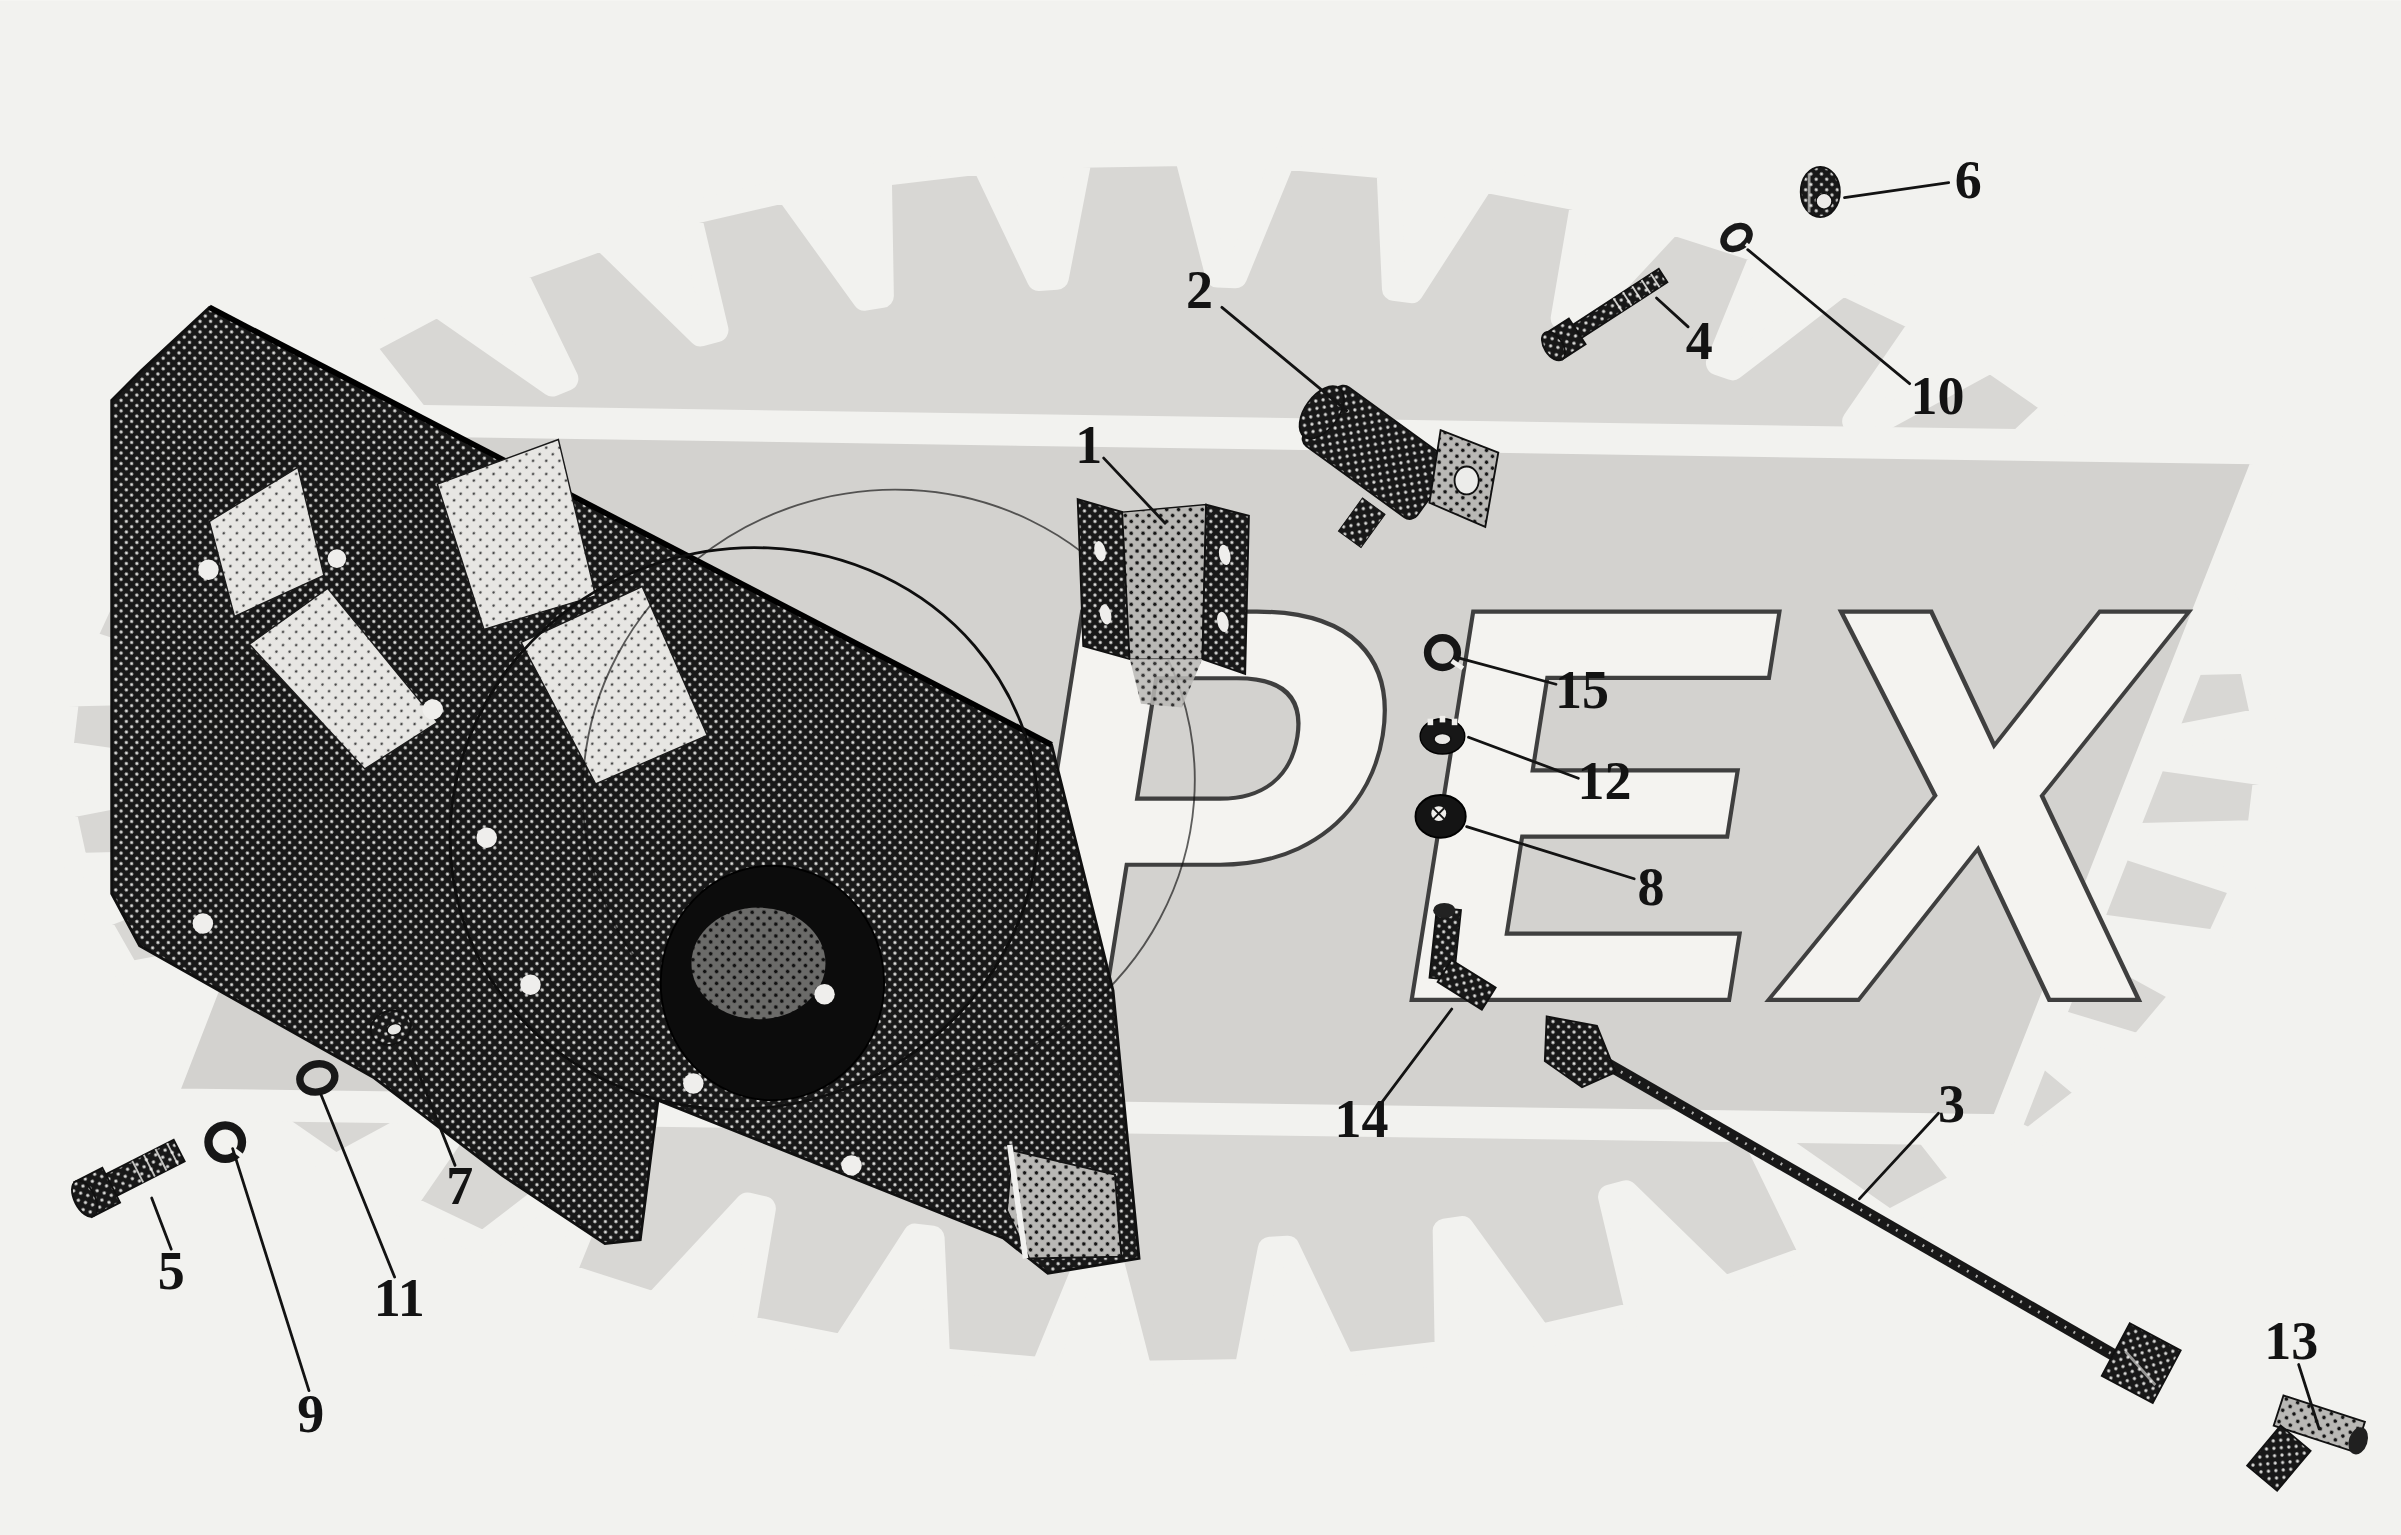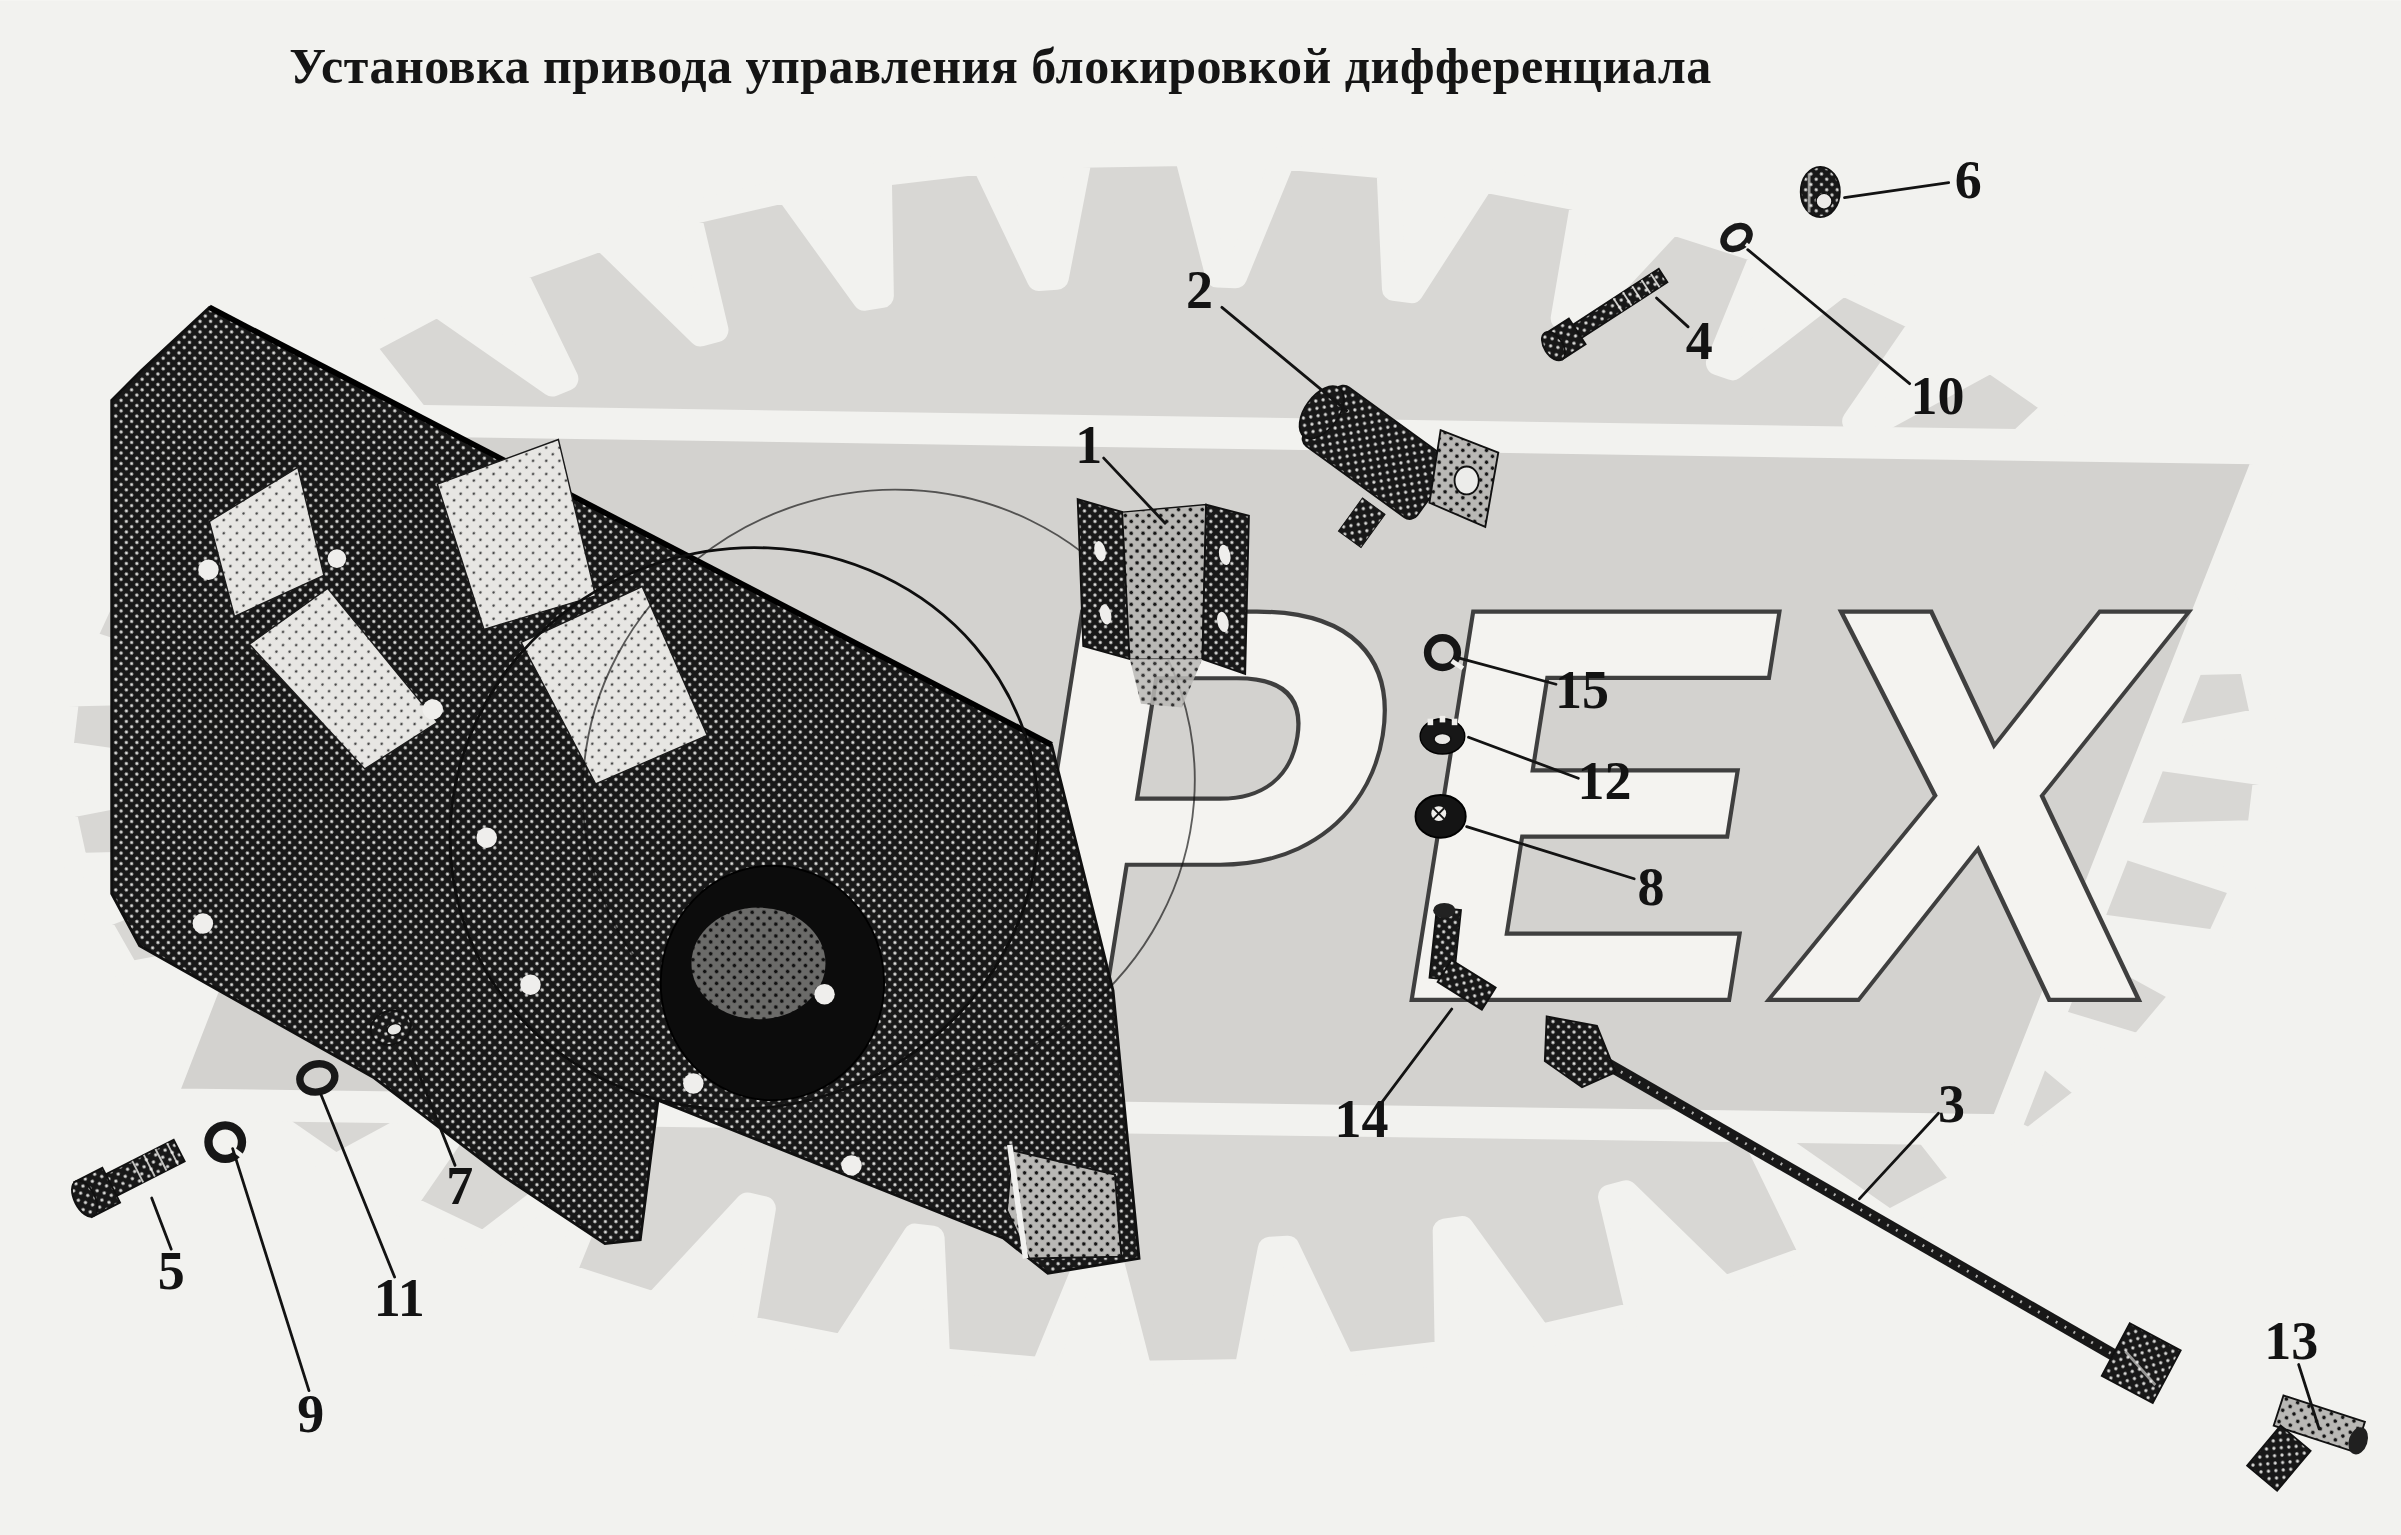--- a/index.html
+++ b/index.html
@@ -226,15 +226,14 @@
       <text class="callout" x="334" y="1538">9</text>
       <text class="callout" x="2082" y="445">10</text>
       <text class="callout" x="429" y="1414">11</text>
       <text class="callout" x="1724" y="858">12</text>
       <text class="callout" x="2462" y="1460">13</text>
       <text class="callout" x="1463" y="1222">14</text>
       <text class="callout" x="1700" y="761">15</text>
     </g>
   </svg>
 
-  <div class="page-title">Установка привода управления блокировкой дифференциала</div>
 </div>
 
 
 </body></html>

